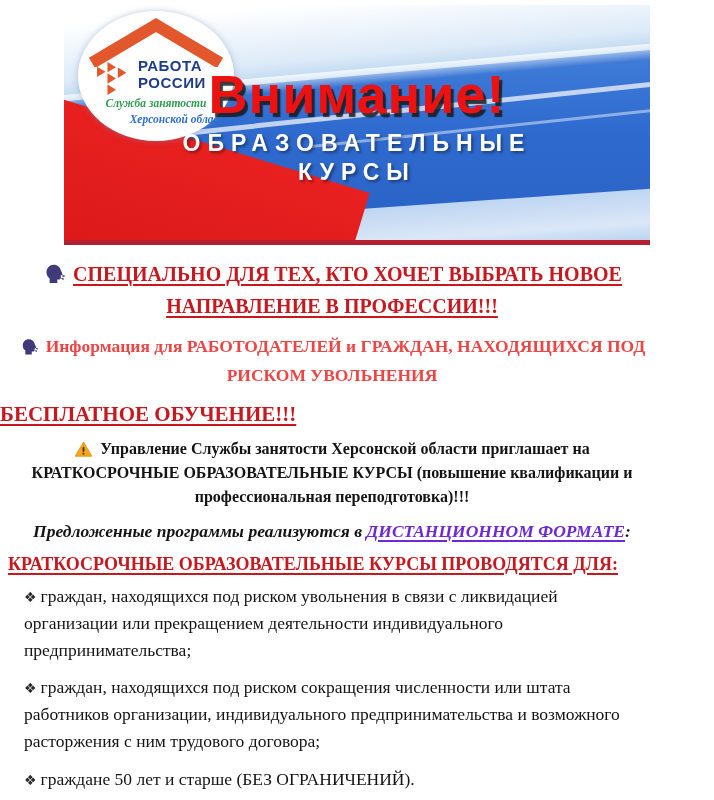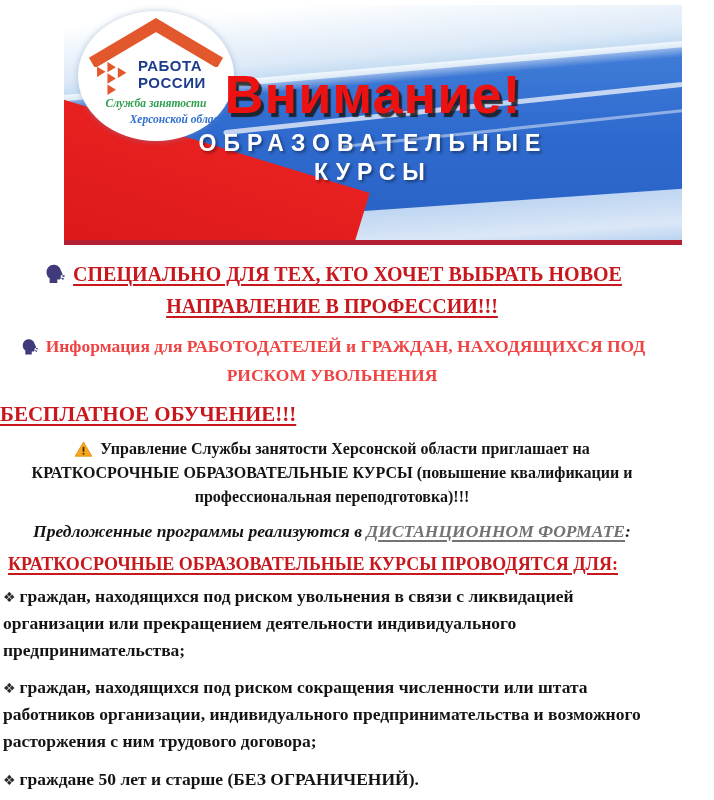--- a/index.html
+++ b/index.html
@@ -5,21 +5,20 @@
   html,body{margin:0;padding:0;}
   body{
     width:714px;height:800px;background:#ffffff;position:relative;overflow:hidden;
     font-family:"Liberation Serif", serif;color:#141414;
   }
   
   .banner{
     position:absolute;left:64px;top:5px;width:586px;height:240px;
     background:linear-gradient(180deg,#4a86dd 0%,#2e6ace 55%,#2a61c4 100%);
     overflow:hidden;
-    padding-left:32px;
   }
   .bl-white-top{
     position:absolute;left:-40px;top:-100px;width:720px;height:168px;
     background:linear-gradient(180deg,#ffffff 55%,#ddeaf8 88%,#bcd7f0 100%);
     transform:rotate(-5deg);
   }
   .bl-streak-top{
     position:absolute;left:-30px;top:62px;width:700px;height:16px;
     background:linear-gradient(180deg,rgba(255,255,255,.75),rgba(255,255,255,0));
     transform:rotate(-5deg);
@@ -97,27 +96,27 @@
   .h-free .utext{text-decoration:underline;text-decoration-thickness:2px;text-underline-offset:3px;}
   .p-invite{
     margin:10px 28px 0;text-align:center;font-weight:bold;font-size:16px;
     line-height:1.5;color:#141414;
   }
   .p-programs{
     margin:12px 20px 0;text-align:center;font-style:italic;font-weight:bold;
     font-size:17.5px;color:#141414;
   }
   .p-programs .hl{
-    color:#737373;text-decoration:underline;text-decoration-thickness:2px;text-underline-offset:3px;text-align:right;
+    color:#6d28d9;text-decoration:underline;text-decoration-thickness:2px;text-underline-offset:3px;text-align:right;
   }
   .h-for{
     margin:12px 0 0 8px;text-align:left;font-weight:bold;font-size:18px;color:#c9171e;
   }
   .h-for .utext{text-decoration:underline;text-decoration-thickness:2px;text-underline-offset:3px;}
-  .bullets{margin:8px 16px 0 3px;padding:0;list-style:none;font-size:17.5px;line-height:1.55;font-weight:bold;}
+  .bullets{margin:8px 16px 0 24px;padding:0;list-style:none;font-size:17.5px;line-height:1.55;}
   .bullets li{margin:0 0 10px 0;}
   .bullets li:last-child{margin-bottom:0;}
   .bmark{font-family:"DejaVu Sans",sans-serif;font-size:14px;color:#2b2b2b;margin-right:4px;}
 </style>
 </head>
 <body>
 
 <div class="banner">
   <div class="bl-white-top"></div>
   <div class="bl-streak-top"></div>

